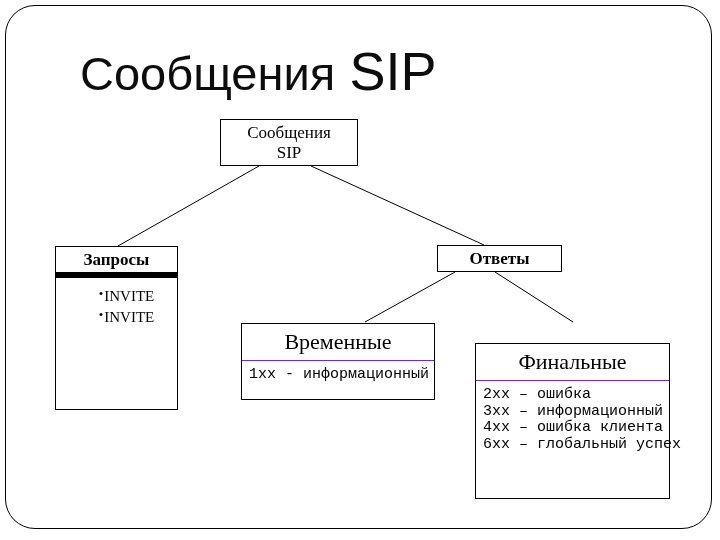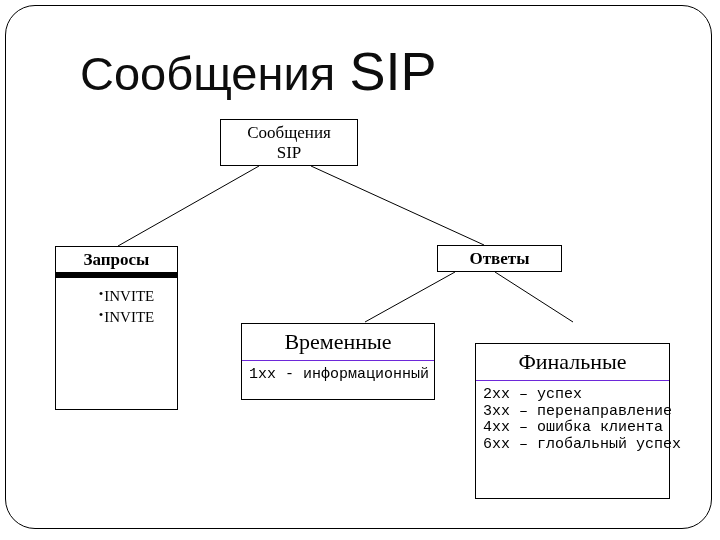--- a/index.html
+++ b/index.html
@@ -183,20 +183,20 @@
   <div class="node provisional-box">
     <div class="sub-header">Временные</div>
     <div class="sub-body">
       <div class="row">1xx - информационный</div>
     </div>
   </div>
 
   <div class="node final-box">
     <div class="sub-header">Финальные</div>
     <div class="sub-body">
-      <div class="row">2xx – успех</div>
-      <div class="row">3xx – перенаправление</div>
+      <div class="row">2xx – ошибка</div>
+      <div class="row">3xx – информационный</div>
       <div class="row">4xx – ошибка клиента</div>
       <div class="row">6xx – глобальный успех</div>
     </div>
   </div>
 
 </div>
 
 </body></html>

